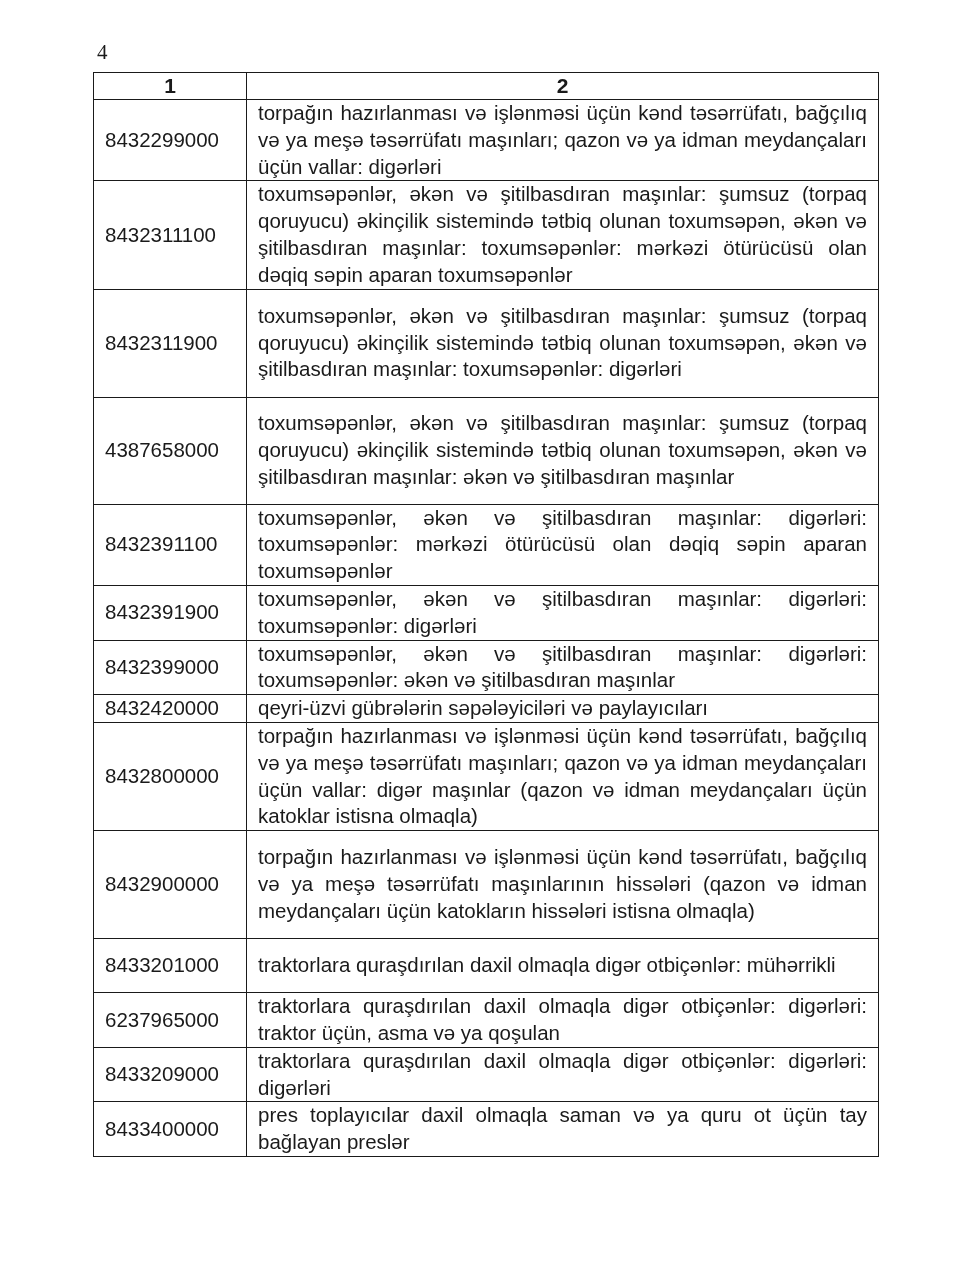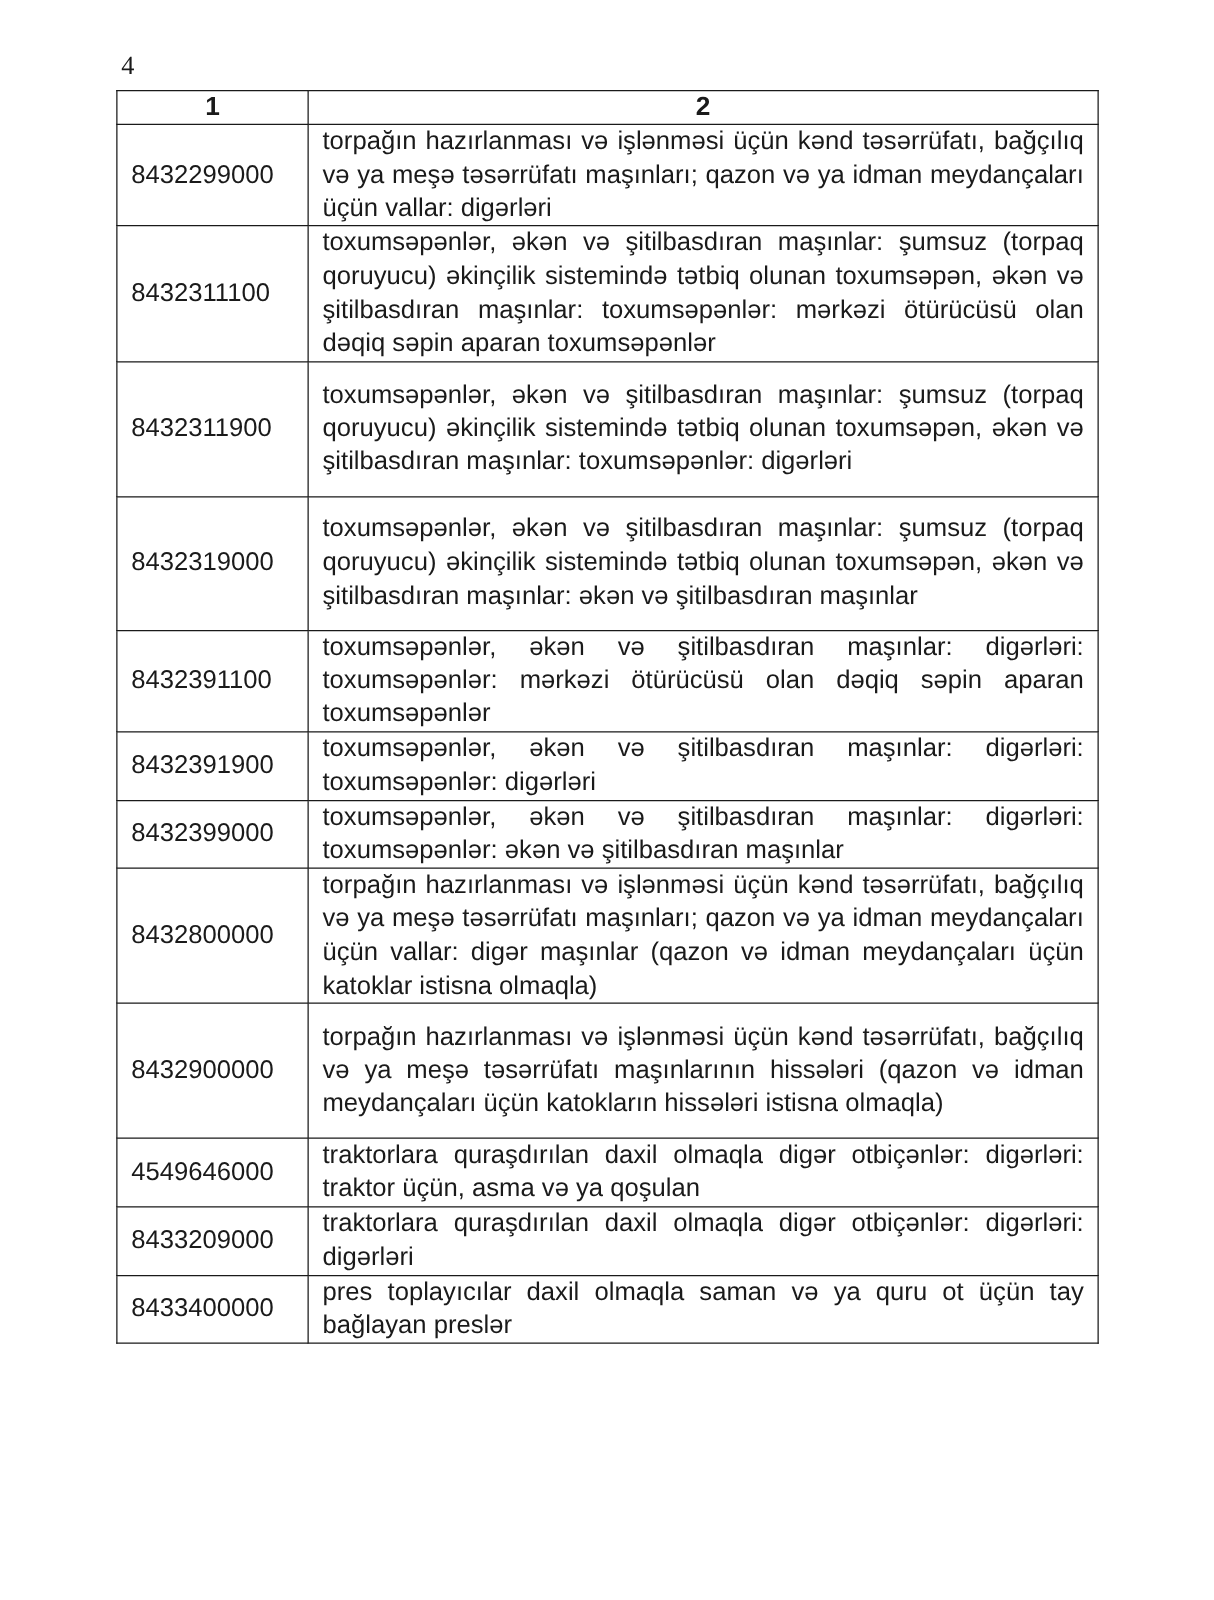--- a/index.html
+++ b/index.html
@@ -47,45 +47,53 @@
     </tr>
     <tr style="height:108px">
       <td class="code">8432311100</td>
       <td class="desc">toxumsəpənlər, əkən və şitilbasdıran maşınlar: şumsuz (torpaq qoruyucu) əkinçilik sistemində tətbiq olunan toxumsəpən, əkən və şitilbasdıran maşınlar: toxumsəpənlər: mərkəzi ötürücüsü olan dəqiq səpin aparan toxumsəpənlər</td>
     </tr>
     <tr style="height:108px">
       <td class="code">8432311900</td>
       <td class="desc">toxumsəpənlər, əkən və şitilbasdıran maşınlar: şumsuz (torpaq qoruyucu) əkinçilik sistemində tətbiq olunan toxumsəpən, əkən və şitilbasdıran maşınlar: toxumsəpənlər: digərləri</td>
     </tr>
     <tr style="height:107px">
-      <td class="code">8432319000</td>
+      <td class="code">4387658000</td>
       <td class="desc">toxumsəpənlər, əkən və şitilbasdıran maşınlar: şumsuz (torpaq qoruyucu) əkinçilik sistemində tətbiq olunan toxumsəpən, əkən və şitilbasdıran maşınlar: əkən və şitilbasdıran maşınlar</td>
     </tr>
     <tr style="height:80px">
       <td class="code">8432391100</td>
       <td class="desc">toxumsəpənlər, əkən və şitilbasdıran maşınlar: digərləri: toxumsəpənlər: mərkəzi ötürücüsü olan dəqiq səpin aparan toxumsəpənlər</td>
     </tr>
     <tr style="height:54px">
       <td class="code">8432391900</td>
       <td class="desc">toxumsəpənlər, əkən və şitilbasdıran maşınlar: digərləri: toxumsəpənlər: digərləri</td>
     </tr>
     <tr style="height:54px">
       <td class="code">8432399000</td>
       <td class="desc">toxumsəpənlər, əkən və şitilbasdıran maşınlar: digərləri: toxumsəpənlər: əkən və şitilbasdıran maşınlar</td>
     </tr>
+    <tr style="height:27px">
+      <td class="code">8432420000</td>
+      <td class="desc">qeyri-üzvi gübrələrin səpələyiciləri və paylayıcıları</td>
+    </tr>
     <tr style="height:108px">
       <td class="code">8432800000</td>
       <td class="desc">torpağın hazırlanması və işlənməsi üçün kənd təsərrüfatı, bağçılıq və ya meşə təsərrüfatı maşınları; qazon və ya idman meydançaları üçün vallar: digər maşınlar (qazon və idman meydançaları üçün katoklar istisna olmaqla)</td>
     </tr>
     <tr style="height:108px">
       <td class="code">8432900000</td>
       <td class="desc">torpağın hazırlanması və işlənməsi üçün kənd təsərrüfatı, bağçılıq və ya meşə təsərrüfatı maşınlarının hissələri (qazon və idman meydançaları üçün katokların hissələri istisna olmaqla)</td>
     </tr>
     <tr style="height:54px">
-      <td class="code">4549646000</td>
+      <td class="code">8433201000</td>
+      <td class="desc">traktorlara quraşdırılan daxil olmaqla digər otbiçənlər: mühərrikli</td>
+    </tr>
+    <tr style="height:54px">
+      <td class="code">6237965000</td>
       <td class="desc">traktorlara quraşdırılan daxil olmaqla digər otbiçənlər: digərləri: traktor üçün, asma və ya qoşulan</td>
     </tr>
     <tr style="height:54px">
       <td class="code">8433209000</td>
       <td class="desc">traktorlara quraşdırılan daxil olmaqla digər otbiçənlər: digərləri: digərləri</td>
     </tr>
     <tr style="height:54px">
       <td class="code">8433400000</td>
       <td class="desc">pres toplayıcılar daxil olmaqla saman və ya quru ot üçün tay bağlayan preslər</td>
     </tr>

